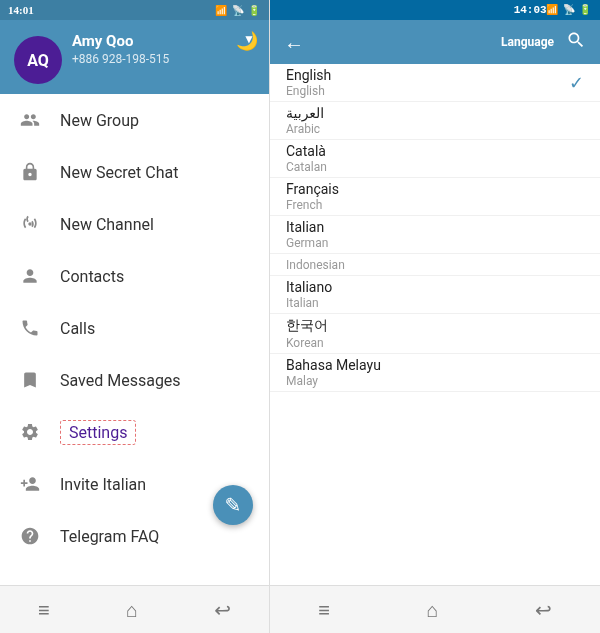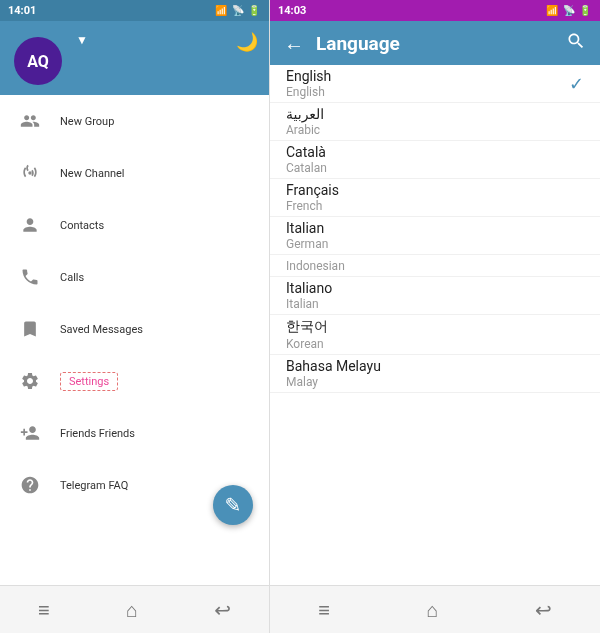--- a/index.html
+++ b/index.html
@@ -29,20 +29,21 @@
       display: flex;
       flex-direction: column;
     }
 
     .left-status-bar {
       display: flex;
       justify-content: space-between;
       align-items: center;
       padding: 4px 8px;
       background: #3d7fa3;
+      font-family: Liberation Serif, serif;
     }
 
     .status-time {
       color: #fff;
       font-size: 11px;
       font-weight: bold;
     }
 
     .status-icons {
       display: flex;
@@ -128,29 +129,29 @@
       display: flex;
       align-items: center;
       justify-content: center;
       margin-right: 16px;
       color: #8a8a8a;
       font-size: 18px;
       flex-shrink: 0;
     }
 
     .menu-label {
-      font-size: 11px;
+      font-size: 16px;
       color: #333;
     }
 
     .settings-item .menu-label {
       border: 1.5px dashed #e57373;
       padding: 2px 8px;
       border-radius: 3px;
-      color: #ec4899;
+      color: #4c1d95;
     }
 
     .left-bottom-bar {
       height: 48px;
       background: #f5f5f5;
       border-top: 1px solid #ddd;
       display: flex;
       justify-content: space-around;
       align-items: center;
     }
@@ -166,45 +167,47 @@
       width: 330px;
       height: 633px;
       display: flex;
       flex-direction: column;
       background: #fff;
       flex-shrink: 0;
     }
 
     .right-status-bar {
       display: flex;
-      justify-content: space-between;
+      justify-content: flex-end;
       align-items: center;
       padding: 4px 8px;
-      background: #a21caf;
+      background: #0369a1;
+      font-family: Liberation Mono, monospace;
     }
 
     .right-header {
       background: #4a90b8;
       display: flex;
       align-items: center;
       padding: 10px 14px;
       gap: 12px;
     }
 
     .back-arrow {
       color: #fff;
       font-size: 20px;
       cursor: pointer;
     }
 
     .right-title {
       flex: 1;
       color: #fff;
-      font-size: 19px;
+      font-size: 12px;
       font-weight: bold;
+      text-align: right;
     }
 
     .search-icon-right {
       color: #fff;
       font-size: 18px;
       cursor: pointer;
     }
 
     .language-list {
       flex: 1;
@@ -282,37 +285,49 @@
     <div class="status-icons">
       <span>📶</span>
       <span>📡</span>
       <span>🔋</span>
     </div>
   </div>
 
   <div class="left-header">
     <div class="left-profile-area">
       <div class="avatar-circle">AQ</div>
+      <div class="profile-info">
+        <div class="profile-name">Amy Qoo</div>
+        <div class="profile-phone">+886 928-198-515</div>
+      </div>
       <span class="dropdown-arrow">▼</span>
       <span class="moon-icon">🌙</span>
     </div>
   </div>
 
   <div class="left-content-wrapper">
     <div class="left-menu">
 
       <div class="menu-item">
         <div class="menu-icon">
           <svg width="20" height="20" viewBox="0 0 24 24" fill="#8a8a8a">
               <path d="M16 11c1.66 0 2.99-1.34 2.99-3S17.66 5 16 5c-1.66 0-3 1.34-3 3s1.34 3 3 3zm-8 0c1.66 0 2.99-1.34 2.99-3S9.66 5 8 5C6.34 5 5 6.34 5 8s1.34 3 3 3zm0 2c-2.33 0-7 1.17-7 3.5V19h14v-2.5c0-2.33-4.67-3.5-7-3.5zm8 0c-.29 0-.62.02-.97.05 1.16.84 1.97 1.97 1.97 3.45V19h6v-2.5c0-2.33-4.67-3.5-7-3.5z"></path>
             </svg>
         </div>
         <span class="menu-label">New Group</span>
       </div>
 
+      <div class="menu-item">
+        <div class="menu-icon">
+          <svg width="20" height="20" viewBox="0 0 24 24" fill="#8a8a8a">
+              <path d="M18 8h-1V6c0-2.76-2.24-5-5-5S7 3.24 7 6v2H6c-1.1 0-2 .9-2 2v10c0 1.1.9 2 2 2h12c1.1 0 2-.9 2-2V10c0-1.1-.9-2-2-2zm-6 9c-1.1 0-2-.9-2-2s.9-2 2-2 2 .9 2 2-.9 2-2 2zm3.1-9H8.9V6c0-1.71 1.39-3.1 3.1-3.1 1.71 0 3.1 1.39 3.1 3.1v2z"></path>
+            </svg>
+        </div>
+        <span class="menu-label">New Secret Chat</span>
+      </div>
 
       <div class="menu-item">
         <div class="menu-icon">
           <svg width="20" height="20" viewBox="0 0 24 24" fill="#8a8a8a">
               <path d="M16.5 6.5C17.33 7.67 18 9.26 18 11s-.67 3.33-1.5 4.5L18 17c1.23-1.57 2-3.71 2-6s-.77-4.43-2-6l-1.5 1.5zm-3 3C14.17 10.17 14.5 10.97 14.5 12s-.33 1.83-1 2.5L15 16c1.07-1.07 1.5-2.5 1.5-4s-.43-2.93-1.5-4l-1.5 1.5zM7.5 6.5L6 5C4.77 6.57 4 8.71 4 11s.77 4.43 2 6l1.5-1.5C6.67 14.33 6 12.74 6 11s.67-3.33 1.5-4.5zm3-3L9 2C7.93 3.07 7.5 4.5 7.5 6s.43 2.93 1.5 4l1.5-1.5C9.83 7.83 9.5 7.03 9.5 6s.33-1.83 1-2.5zM12 10c-1.1 0-2 .9-2 2s.9 2 2 2 2-.9 2-2-.9-2-2-2z"></path>
             </svg>
         </div>
         <span class="menu-label">New Channel</span>
       </div>
 
@@ -351,21 +366,21 @@
         </div>
         <span class="menu-label">Settings</span>
       </div>
 
       <div class="menu-item">
         <div class="menu-icon">
           <svg width="20" height="20" viewBox="0 0 24 24" fill="#8a8a8a">
               <path d="M15 12c2.21 0 4-1.79 4-4s-1.79-4-4-4-4 1.79-4 4 1.79 4 4 4zm-9-2V7H4v3H1v2h3v3h2v-3h3v-2H6zm9 4c-2.67 0-8 1.34-8 4v2h16v-2c0-2.66-5.33-4-8-4z"></path>
             </svg>
         </div>
-        <span class="menu-label">Friends Friends</span>
+        <span class="menu-label">Invite Italian</span>
       </div>
 
       <div class="menu-item">
         <div class="menu-icon">
           <svg width="20" height="20" viewBox="0 0 24 24" fill="#8a8a8a">
               <path d="M12 2C6.48 2 2 6.48 2 12s4.48 10 10 10 10-4.48 10-10S17.52 2 12 2zm1 17h-2v-2h2v2zm2.07-7.75l-.9.92C13.45 12.9 13 13.5 13 15h-2v-.5c0-1.1.45-2.1 1.17-2.83l1.24-1.26c.37-.36.59-.86.59-1.41 0-1.1-.9-2-2-2s-2 .9-2 2H8c0-2.21 1.79-4 4-4s4 1.79 4 4c0 .88-.36 1.68-.93 2.25z"></path>
             </svg>
         </div>
         <span class="menu-label">Telegram FAQ</span>
       </div>

